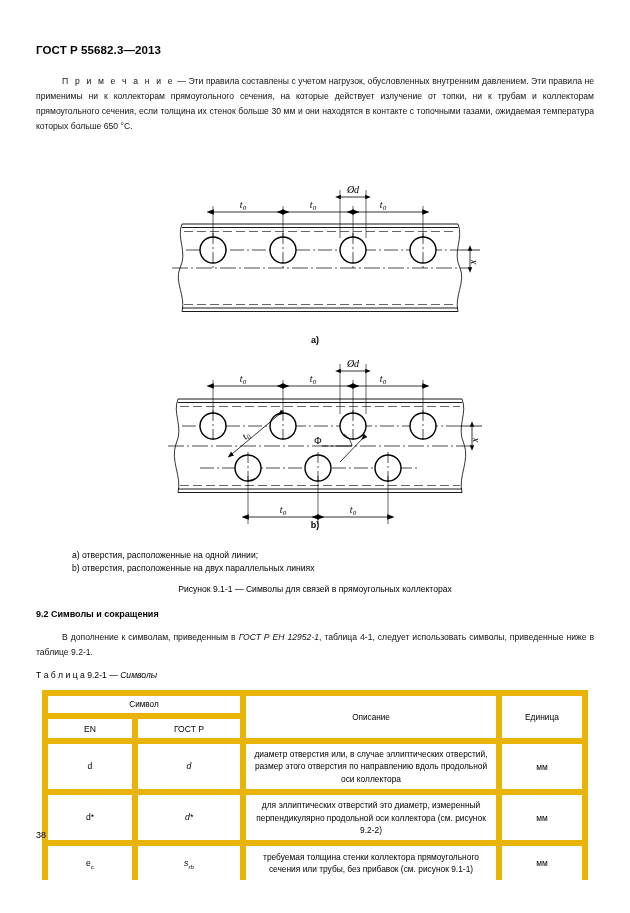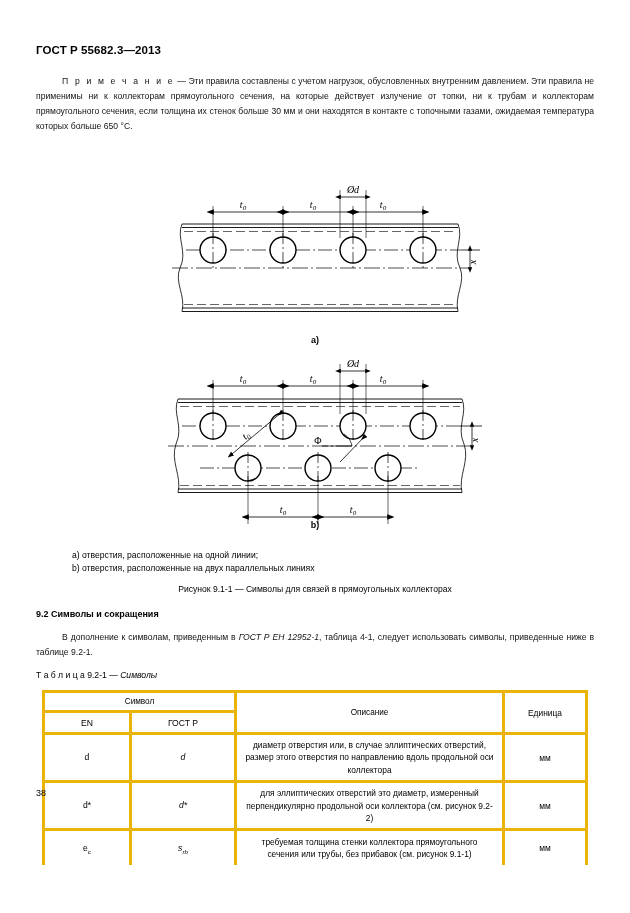--- a/index.html
+++ b/index.html
@@ -114,21 +114,21 @@
   
   .symtable {
     position: absolute;
     left: 42px;
     top: 690px;
     width: 546px;
     border-collapse: collapse;
     font-size: 8.2px;
   }
   .symtable th, .symtable td {
-    border: 3px solid #eab308;
+    border: 6px solid #eab308;
     padding: 2px 3px;
     text-align: center;
     vertical-align: middle;
     font-weight: normal;
   }
   .symtable thead tr:first-child th { height: 13px; }
   .symtable thead tr:nth-child(2) th { height: 15px; }
   .symtable .desc-cell {
     font-size: 8.4px;
     line-height: 12.4px;
@@ -140,21 +140,21 @@
   .symtable .row-d td { height: 26px; }
   .symtable .row-ds td { height: 26px; }
   .symtable .row-e td { height: 26px; }
   .symtable .thickline { border-top: 2px solid #f9a8d4; }
   sub.smallsub { font-size: 6.2px; }
 
   
   .pagenum {
     position: absolute;
     left: 36px;
-    top: 788px;
+    top: 830px;
     font-size: 9px;
   }
 
   
   .ital { font-style: italic; }
 </style>
 </head>
 <body>
 
 <div class="page">

